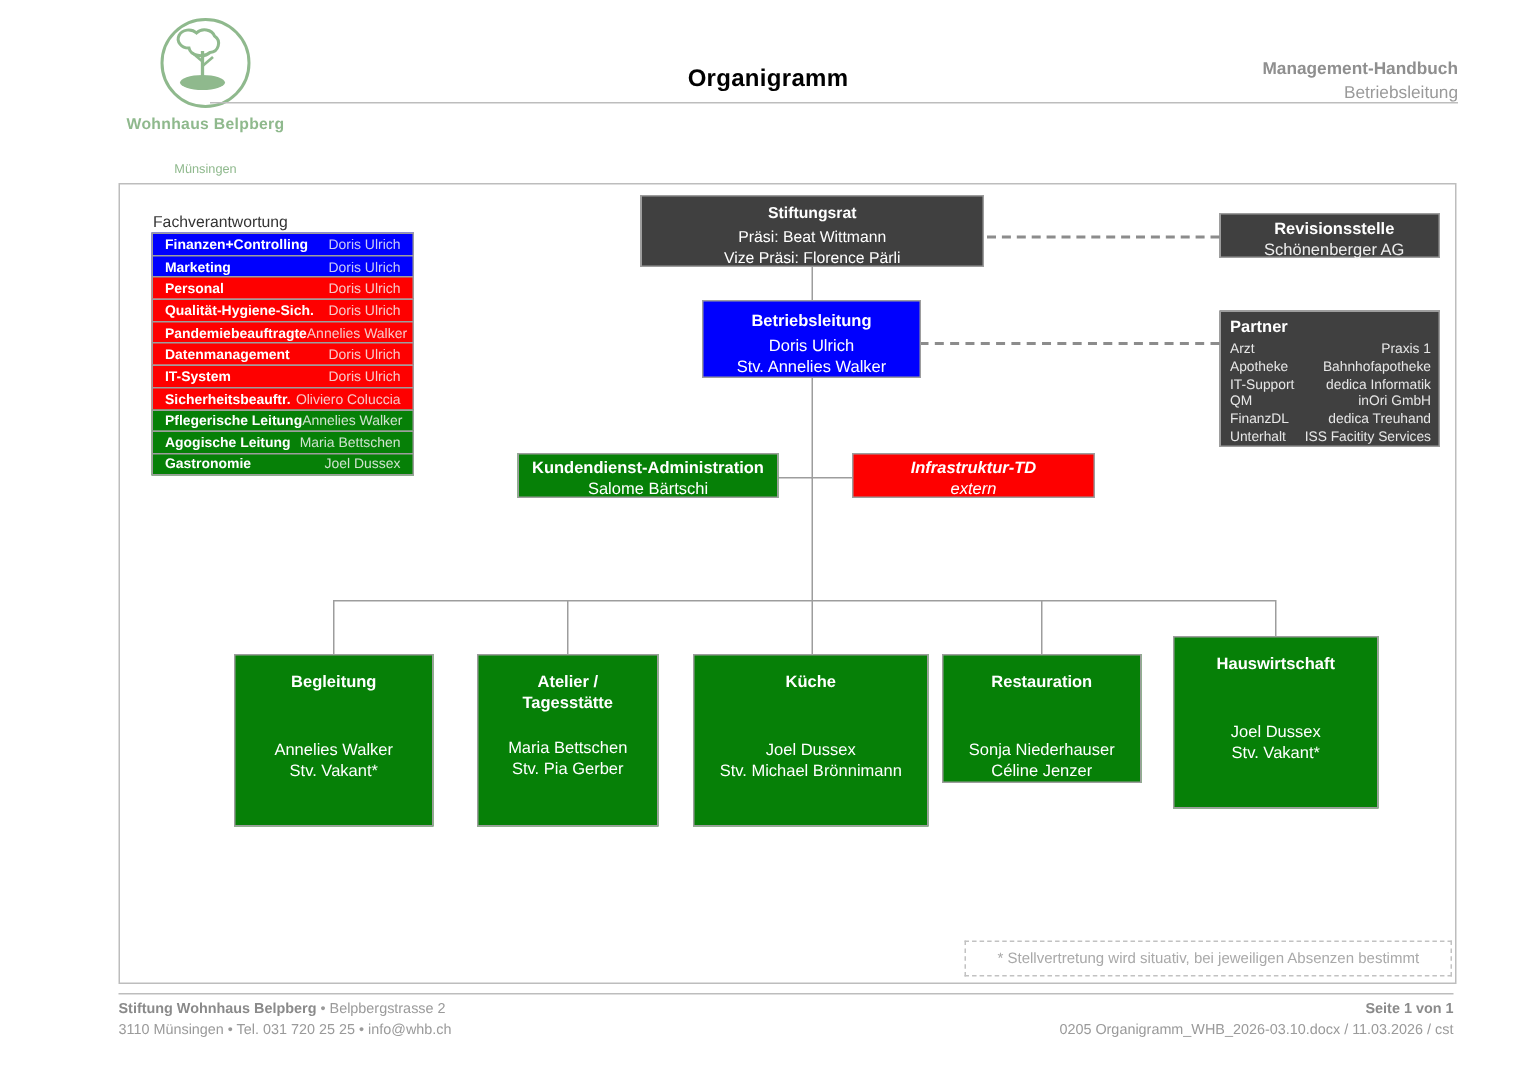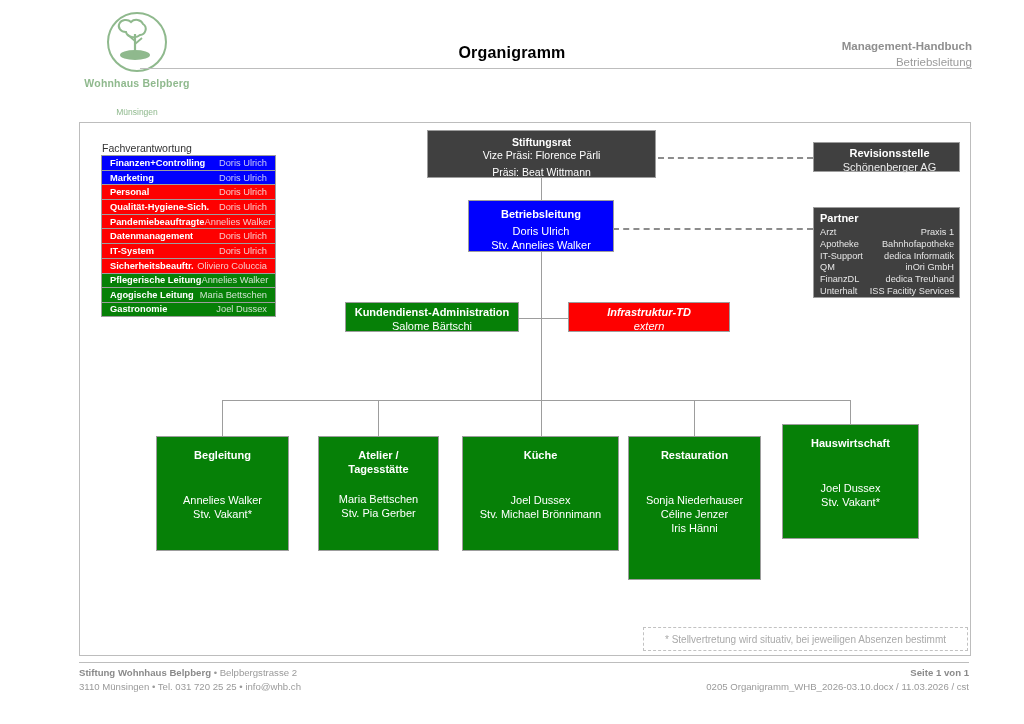--- a/index.html
+++ b/index.html
@@ -215,22 +215,22 @@
 
 <div class="ln h" style="left:222px; top:400px; width:628px;"></div>
 <div class="ln v" style="left:222px; top:400px; height:36px;"></div>
 <div class="ln v" style="left:378px; top:400px; height:36px;"></div>
 <div class="ln v" style="left:541px; top:400px; height:36px;"></div>
 <div class="ln v" style="left:694px; top:400px; height:36px;"></div>
 <div class="ln v" style="left:850px; top:400px; height:36px;"></div>
 
 <div class="box gray" style="left:427px; top:130px; width:229px; height:48px; font-size:10.5px; padding-top:5px;">
   <div class="t">Stiftungsrat</div>
+  <div style="margin-top:3px;">Präsi: Beat Wittmann</div>
   <div>Vize Präsi: Florence Pärli</div>
-  <div style="margin-top:3px;">Präsi: Beat Wittmann</div>
 </div>
 
 <div class="box gray" style="left:813px; top:142px; width:147px; height:30px; font-size:11px; text-align:center; padding:3px 0 0 6px;">
   <div class="t">Revisionsstelle</div>
   <div style="color:#ededed;">Schönenberger AG</div>
 </div>
 
 <div class="box blue" style="left:468px; top:200px; width:146px; height:52px; font-size:11px; padding-top:6px;">
   <div class="t">Betriebsleitung</div>
   <div style="margin-top:3px;">Doris Ulrich</div>
@@ -290,21 +290,21 @@
       <div style="height: 16px;"></div>
       <div>Maria Bettschen</div>
       <div>Stv. Pia Gerber</div>
     </div>
     <div class="box green" style="left: 462px; top: 436px; width: 157px; height: 115px; font-size: 11px; padding-top: 11px;">
       <div class="t">Küche</div>
       <div style="height: 31px;"></div>
       <div>Joel Dussex</div>
       <div>Stv. Michael Brönnimann</div>
     </div>
-    <div class="box green" style="left: 628px; top: 436px; width: 133px; height: 144px; font-size: 11px; padding-top: 11px;">
+    <div class="box green" style="left: 628px; top: 436px; width: 133px; height: 86px; font-size: 11px; padding-top: 11px;">
       <div class="t">Restauration</div>
       <div style="height: 31px;"></div>
       <div>Sonja Niederhauser</div>
       <div>Céline Jenzer</div>
       <div>Iris Hänni</div>
     </div>
     <div class="box green" style="left: 782px; top: 424px; width: 137px; height: 115px; font-size: 11px; padding-top: 11px;">
       <div class="t">Hauswirtschaft</div>
       <div style="height: 31px;"></div>
       <div>Joel Dussex</div>

